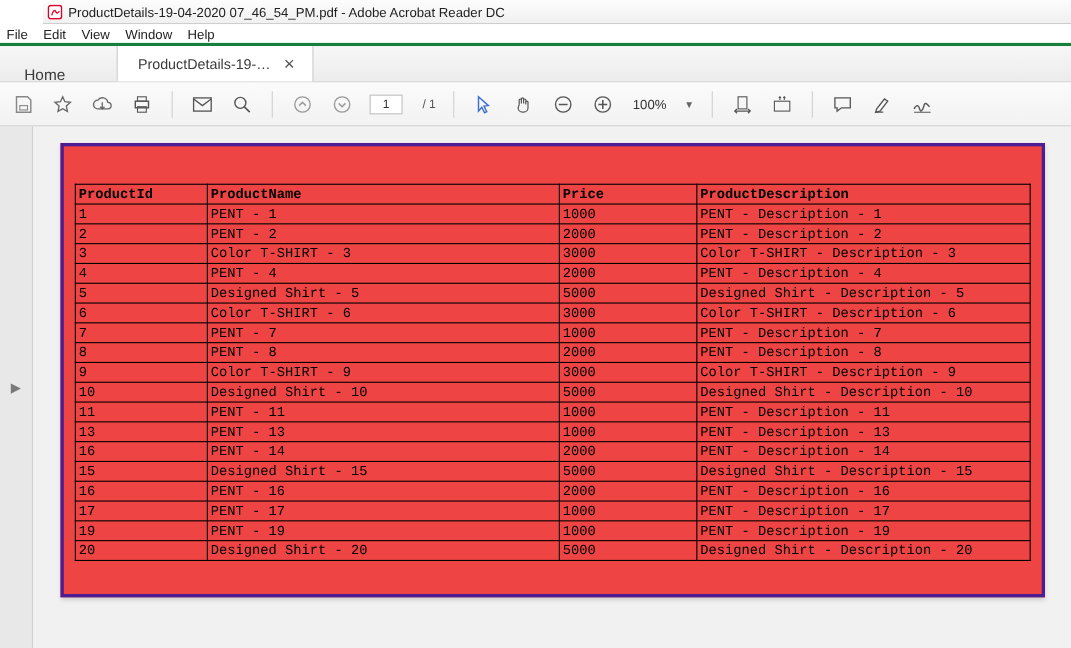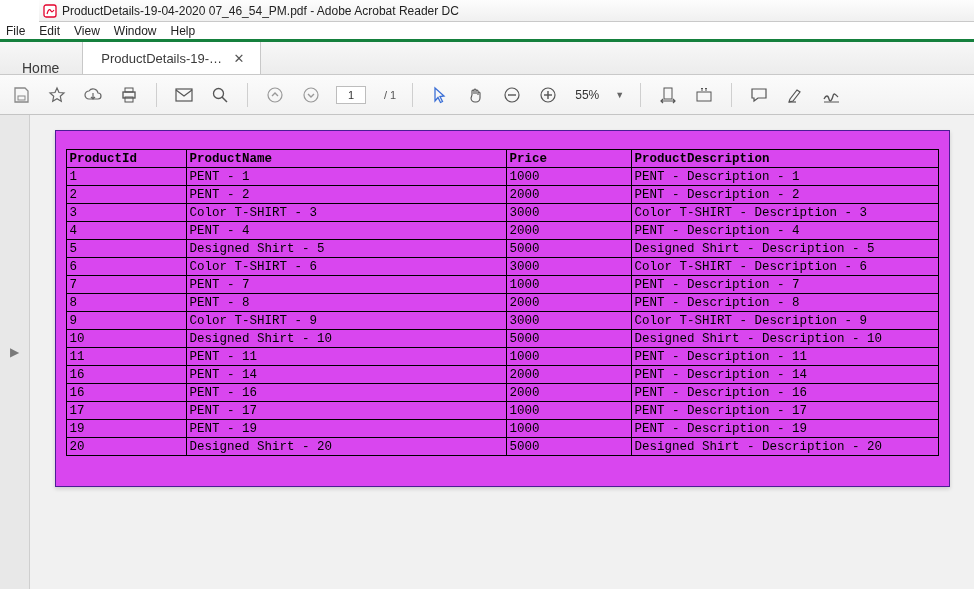--- a/index.html
+++ b/index.html
@@ -10,38 +10,38 @@
   .titlebar .app-icon { width: 14px; height: 14px; margin-right: 5px; display:flex; align-items:center; justify-content:center;}
   .titlebar .title { font-size: 12px; color: #222; }
 
   
   .menubar { height: 20px; background: #fff; border-bottom: 3px solid #15803d; display: flex; align-items: center; padding: 0 6px; gap: 14px; }
   .menubar .menu-item { font-size: 12px; color: #222; cursor: default; }
 
   
   .tabstrip { height: 33px; background: linear-gradient(#f7f7f7,#ececec); border-bottom: 1px solid #c9c9c9; display: flex; align-items: stretch; }
   .tabstrip .big-tab { padding: 0 22px; display:flex; align-items:center; font-size: 14px; color:#3a3a3a; cursor:default; border-right:1px solid transparent;margin-top:20px;}
-  .tabstrip .doc-tab { display:flex; align-items:center; padding:0 14px 0 18px; border-left:1px solid #c8c8c8; border-right:1px solid #c8c8c8; background:#fff; position:relative; font-size:13px; color:#3a3a3a; gap:10px;}
+  .tabstrip .doc-tab { display:flex; align-items:center; padding:0 14px 0 18px; border-left:1px solid #c8c8c8; border-right:1px solid #c8c8c8; background:#fff; position:relative; font-size:13px; color:#3a3a3a; gap:10px;margin-left:24px;}
   .doc-tab .close-x { width:14px; height:14px; display:flex; align-items:center; justify-content:center; color:#555; font-size:13px; }
 
   
   .toolbar { height: 40px; background: linear-gradient(#fbfbfb,#f2f2f2); border-bottom: 1px solid #c4c4c4; display:flex; align-items:center; padding:0 10px; gap:14px; color:#555; }
   .toolbar .tb-btn { width:22px; height:22px; display:flex; align-items:center; justify-content:center; color:#5a5a5a; }
   .toolbar .tb-sep { width:1px; height:24px; background:#cfcfcf; margin:0 2px;}
   .toolbar .page-box { width:30px; height:18px; border:1px solid #bdbdbd; background:#fff; text-align:center; font-size:11px; line-height:16px; color:#333;}
   .toolbar .page-total { font-size:11px; color:#555; margin-left:4px;}
   .toolbar .zoom-val { font-size:12px; color:#333; padding:0 2px;}
   .toolbar .zoom-caret { font-size:9px; color:#666; }
 
   
   .docwrap { position:absolute; top:115px; bottom:0; left:0; right:0; display:flex; }
   .gutter-left { width:30px; background:#e8e8e8; border-right:1px solid #cfcfcf; display:flex; align-items:center; justify-content:center;}
   .gutter-left .caret { color:#7a7a7a; font-size:12px;}
   .page-scroll { flex:1; background:#f1f1f1; overflow:hidden; padding:15px 0 0 0;}
-  .page { margin:0 auto; background:#d946ef; width:895px; border:1px solid #4c1d95; box-shadow:0 2px 4px rgba(0,0,0,0.15); padding:18px 10px 30px 10px;}
+  .page { margin:0 auto; background:#ef4444; width:895px; border:3px solid #4c1d95; box-shadow:0 2px 4px rgba(0,0,0,0.15); padding:34px 10px 30px 10px;}
 
   
   .ptable { width:100%; border-collapse:collapse; font-family:"Courier New",monospace; font-size:12.5px; color:#000; }
   .ptable th, .ptable td { border:1px solid #000; padding:1px 4px 1px 3px; text-align:left; vertical-align:middle; height:18px; white-space:nowrap; overflow:hidden; }
   .ptable th { font-weight:bold; }
   .col-id { width:120px; }
   .col-name { width:320px; }
   .col-price { width:125px; }
 
   svg { display:block; }
@@ -145,21 +145,21 @@
         <line x1="5" y1="9" x2="13" y2="9" stroke="#555" stroke-width="1.4"></line>
       </svg>
     </span>
   <span class="tb-btn">
       <svg width="18" height="18" viewBox="0 0 18 18">
         <circle cx="9" cy="9" r="7" fill="none" stroke="#555" stroke-width="1.2"></circle>
         <line x1="5" y1="9" x2="13" y2="9" stroke="#555" stroke-width="1.4"></line>
         <line x1="9" y1="5" x2="9" y2="13" stroke="#555" stroke-width="1.4"></line>
       </svg>
     </span>
-  <span class="zoom-val">55%</span>
+  <span class="zoom-val">100%</span>
   <span class="zoom-caret">▼</span>
   <div class="tb-sep"></div>
   <span class="tb-btn">
       <svg width="20" height="18" viewBox="0 0 20 18">
         <rect x="6" y="2" width="8" height="11" fill="none" stroke="#555"></rect>
         <path d="M3 15h14m-12-2l-2 2 2 2m10-4l2 2-2 2" fill="none" stroke="#555" stroke-width="1.2"></path>
       </svg>
     </span>
   <span class="tb-btn">
       <svg width="20" height="18" viewBox="0 0 20 18">
@@ -263,24 +263,36 @@
               <td class="col-price">5000</td>
               <td>Designed Shirt - Description - 10</td>
             </tr>
             <tr>
               <td class="col-id">11</td>
               <td class="col-name">PENT - 11</td>
               <td class="col-price">1000</td>
               <td>PENT - Description - 11</td>
             </tr>
             <tr>
+              <td class="col-id">13</td>
+              <td class="col-name">PENT - 13</td>
+              <td class="col-price">1000</td>
+              <td>PENT - Description - 13</td>
+            </tr>
+            <tr>
               <td class="col-id">16</td>
               <td class="col-name">PENT - 14</td>
               <td class="col-price">2000</td>
               <td>PENT - Description - 14</td>
+            </tr>
+            <tr>
+              <td class="col-id">15</td>
+              <td class="col-name">Designed Shirt - 15</td>
+              <td class="col-price">5000</td>
+              <td>Designed Shirt - Description - 15</td>
             </tr>
             <tr>
               <td class="col-id">16</td>
               <td class="col-name">PENT - 16</td>
               <td class="col-price">2000</td>
               <td>PENT - Description - 16</td>
             </tr>
             <tr>
               <td class="col-id">17</td>
               <td class="col-name">PENT - 17</td>

